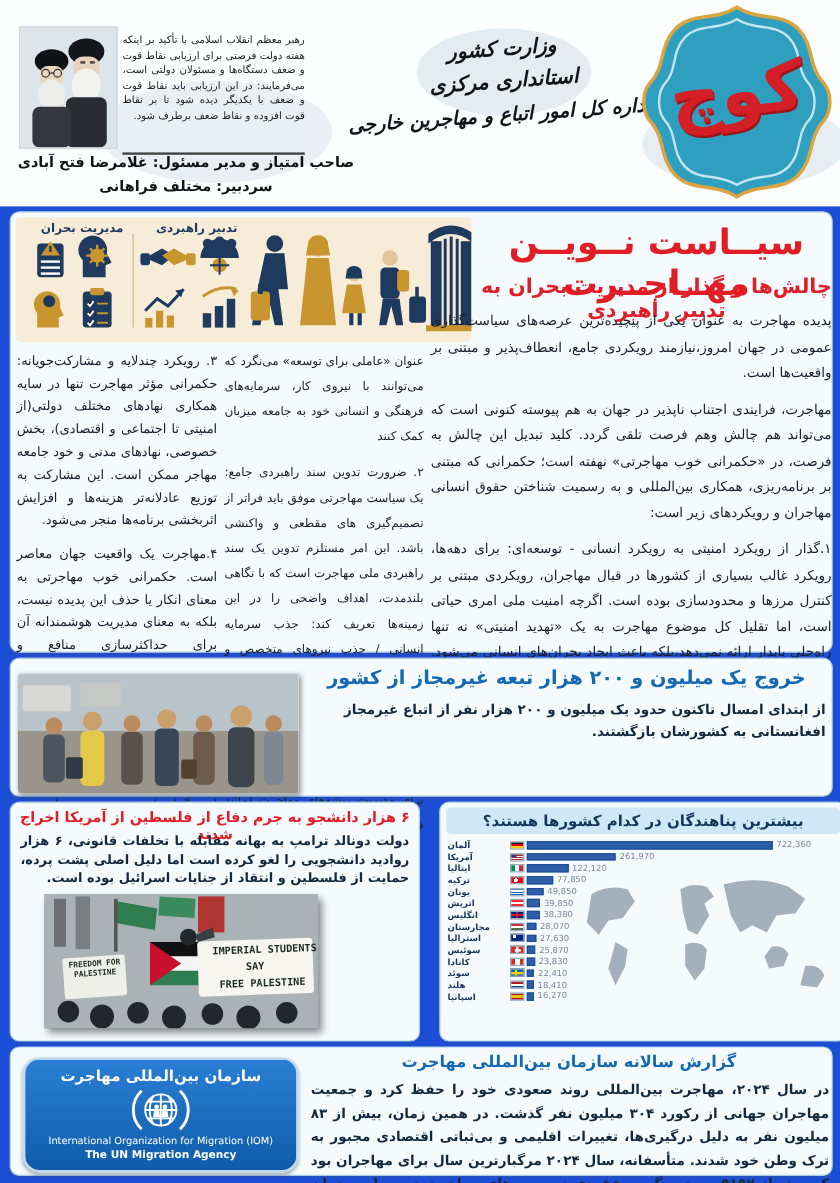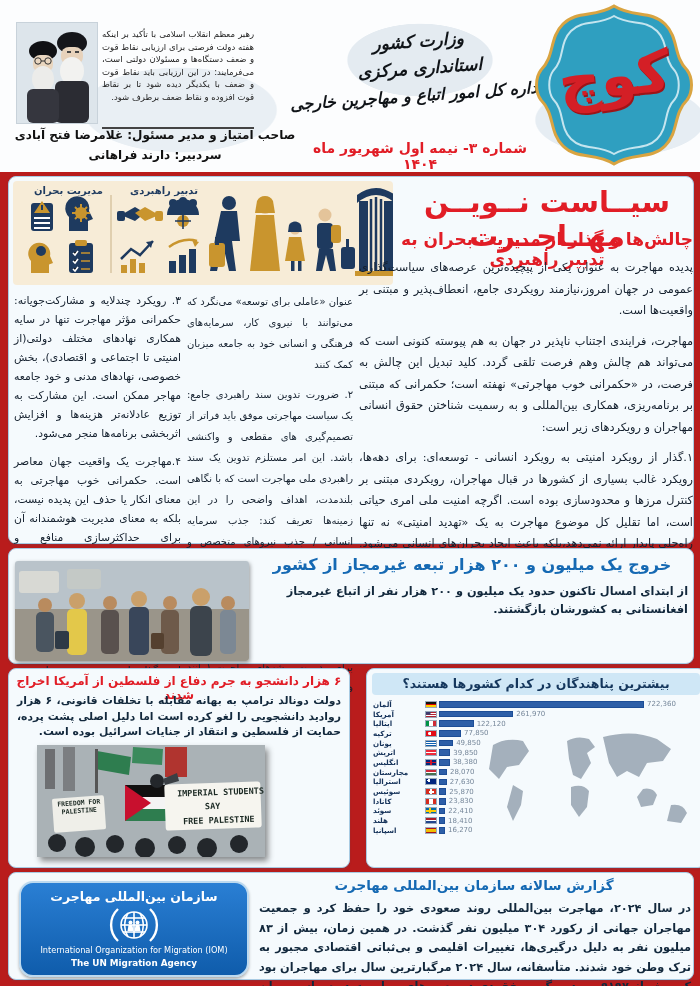--- a/index.html
+++ b/index.html
@@ -1,16 +1,16 @@
 <!DOCTYPE html>
 <html lang="fa"><head>
 <meta charset="utf-8">
 <style>
   html,body{margin:0;padding:0;}
-  .page{position:relative;width:700px;height:986px;background:#b91c1c;font-family:"DejaVu Sans",sans-serif;overflow:hidden;}
+  .page{position:relative;width:700px;height:986px;background:#1d4ed8;font-family:"DejaVu Sans",sans-serif;overflow:hidden;}
 
   
   .header{position:absolute;top:0;left:0;width:700px;height:172px;background:#fcfdfe;
     background-image:radial-gradient(ellipse 120px 60px at 420px 60px,#e4ebf1 0 60%,transparent 61%),
                      radial-gradient(ellipse 160px 70px at 180px 110px,#e9eff4 0 60%,transparent 61%),
                      radial-gradient(ellipse 140px 60px at 620px 120px,#e6edf3 0 60%,transparent 61%);}
   .leaders{position:absolute;top:22px;left:16px;width:80px;height:100px;border:1px solid #c8d2da;background:#e3e9ee;overflow:hidden;}
   .quote{position:absolute;top:28px;left:102px;width:152px;height:96px;direction:rtl;text-align:justify;
     font-size:8.5px;line-height:12.5px;color:#222;border-bottom:2px solid #444;padding-bottom:3px;}
   .pub-lines{position:absolute;top:128px;left:10px;width:290px;direction:rtl;text-align:center;color:#111;font-weight:bold;}
@@ -108,30 +108,29 @@
         <line x1="24" y1="38" x2="28" y2="38" stroke="#333" stroke-width="1"></line>
         <ellipse cx="26" cy="56" rx="11" ry="13" fill="#ececea"></ellipse>
         <rect x="10" y="66" width="32" height="34" rx="6" fill="#35363e"></rect>
       </svg>
     </div>
 
     <div class="quote">رهبر معظم انقلاب اسلامی با تأکید بر اینکه هفته دولت فرصتی برای ارزیابی نقاط قوت و ضعف دستگاه‌ها و مسئولان دولتی است، می‌فرمایند: در این ارزیابی باید نقاط قوت و ضعف با یکدیگر دیده شود تا بر نقاط قوت افزوده و نقاط ضعف برطرف شود.</div>
 
     <div class="pub-lines">
       <div class="l1">صاحب امتیاز و مدیر مسئول: غلامرضا فتح آبادی</div>
-      <div class="l2">سردبیر: دارند فراهانی</div>
+      <div class="l2">سردبیر: مختلف فراهانی</div>
     </div>
 
     <div class="org-cal">
       <div>وزارت کشور</div>
       <div>استانداری مرکزی</div>
       <div class="big">اداره کل امور اتباع و مهاجرین خارجی</div>
     </div>
 
-    <div class="issue">شماره ۳- نیمه اول شهریور ماه ۱۴۰۴</div>
 
     <div class="medallion">
       <svg width="162" height="162" viewBox="0 0 162 162">
         <path d="M81,2 C100,14 118,6 132,20 C146,34 140,52 154,66 C160,74 160,88 154,96 C140,110 146,128 132,142 C118,156 100,148 81,160 C62,148 44,156 30,142 C16,128 22,110 8,96 C2,88 2,74 8,66 C22,52 16,34 30,20 C44,6 62,14 81,2 Z" fill="#2f9fc0" stroke="#d9a441" stroke-width="3"></path>
         <path d="M81,12 C97,22 112,15 124,27 C136,39 130,55 142,67 C147,74 147,88 142,95 C130,107 136,123 124,135 C112,147 97,140 81,150 C65,140 50,147 38,135 C26,123 32,107 20,95 C15,88 15,74 20,67 C32,55 26,39 38,27 C50,15 65,22 81,12 Z" fill="none" stroke="#eaf6fa" stroke-width="2" opacity="0.8"></path>
       </svg>
       <div class="logo-word">کوچ</div>
     </div>
   </div>
 

